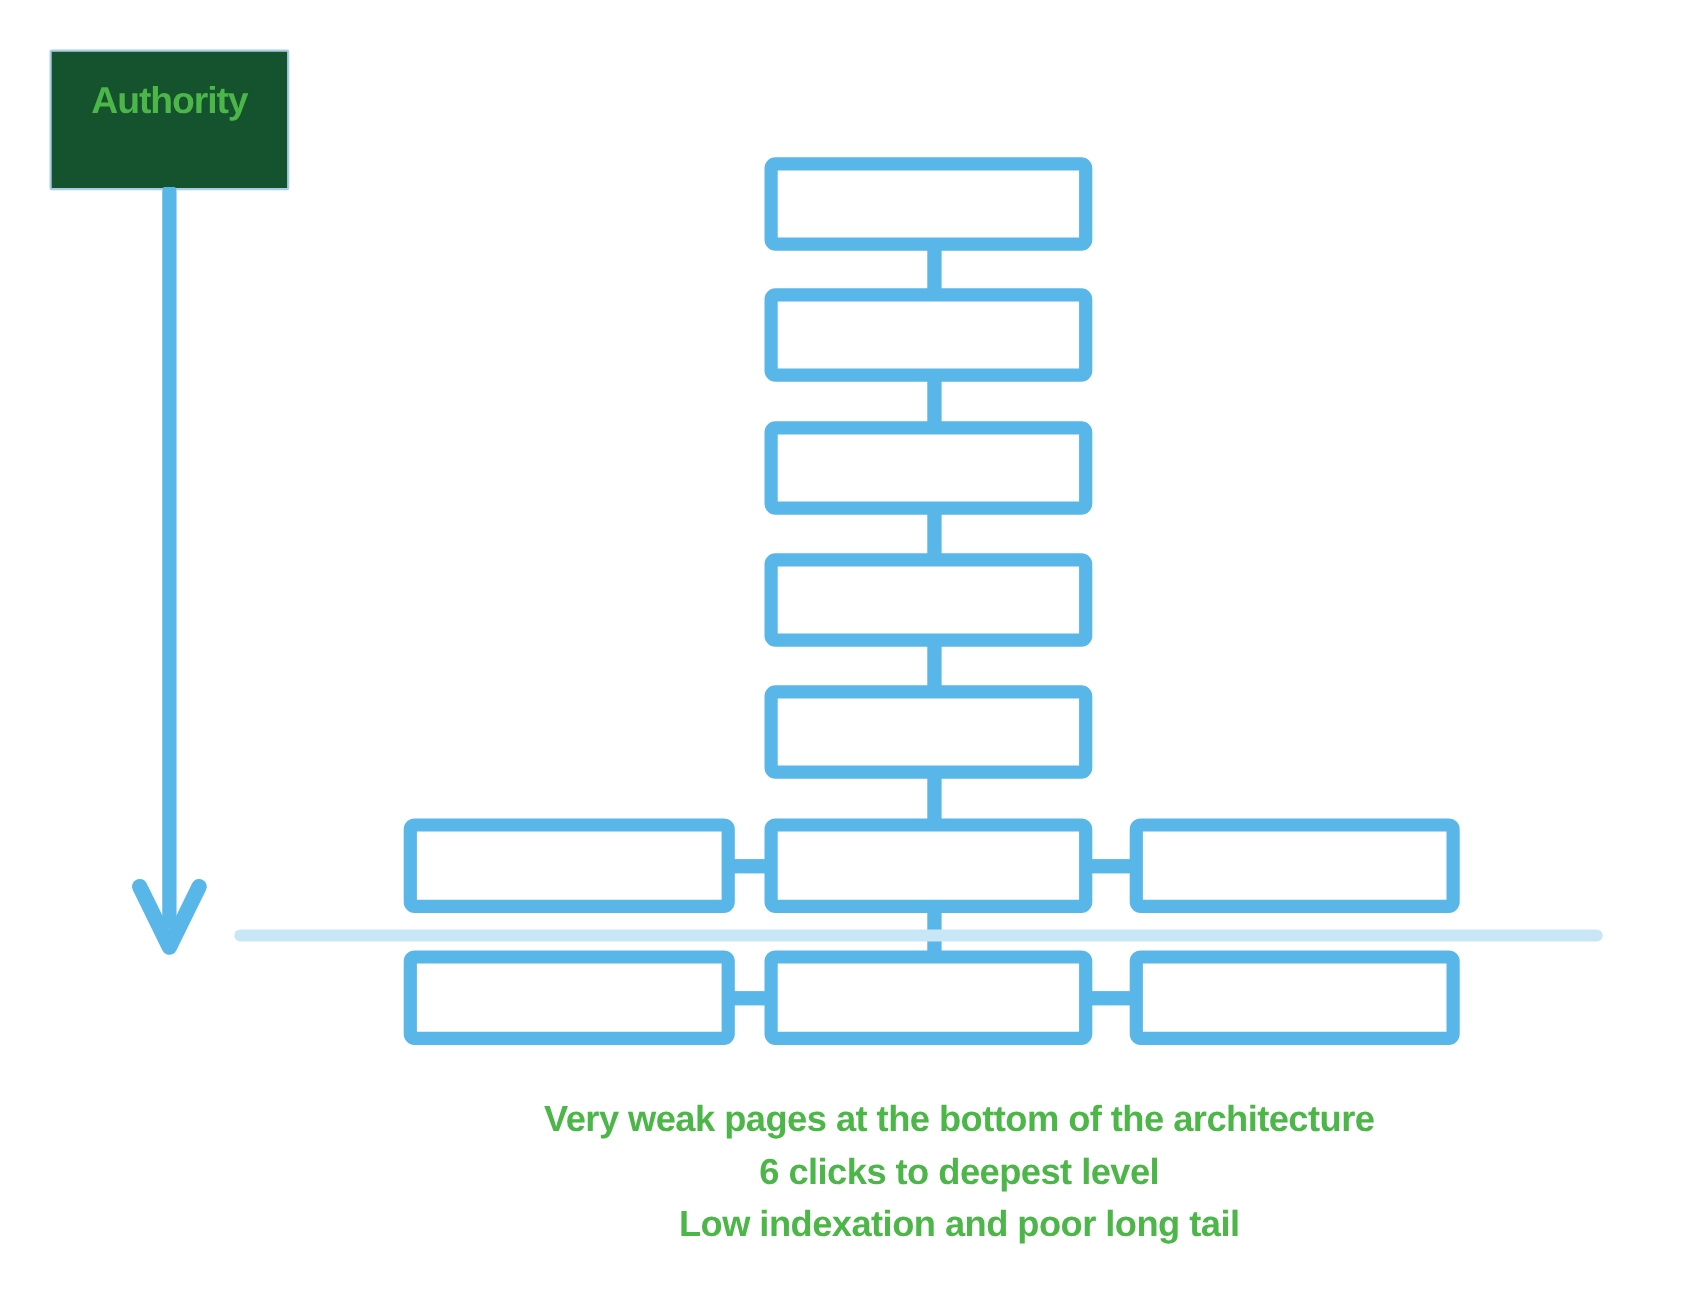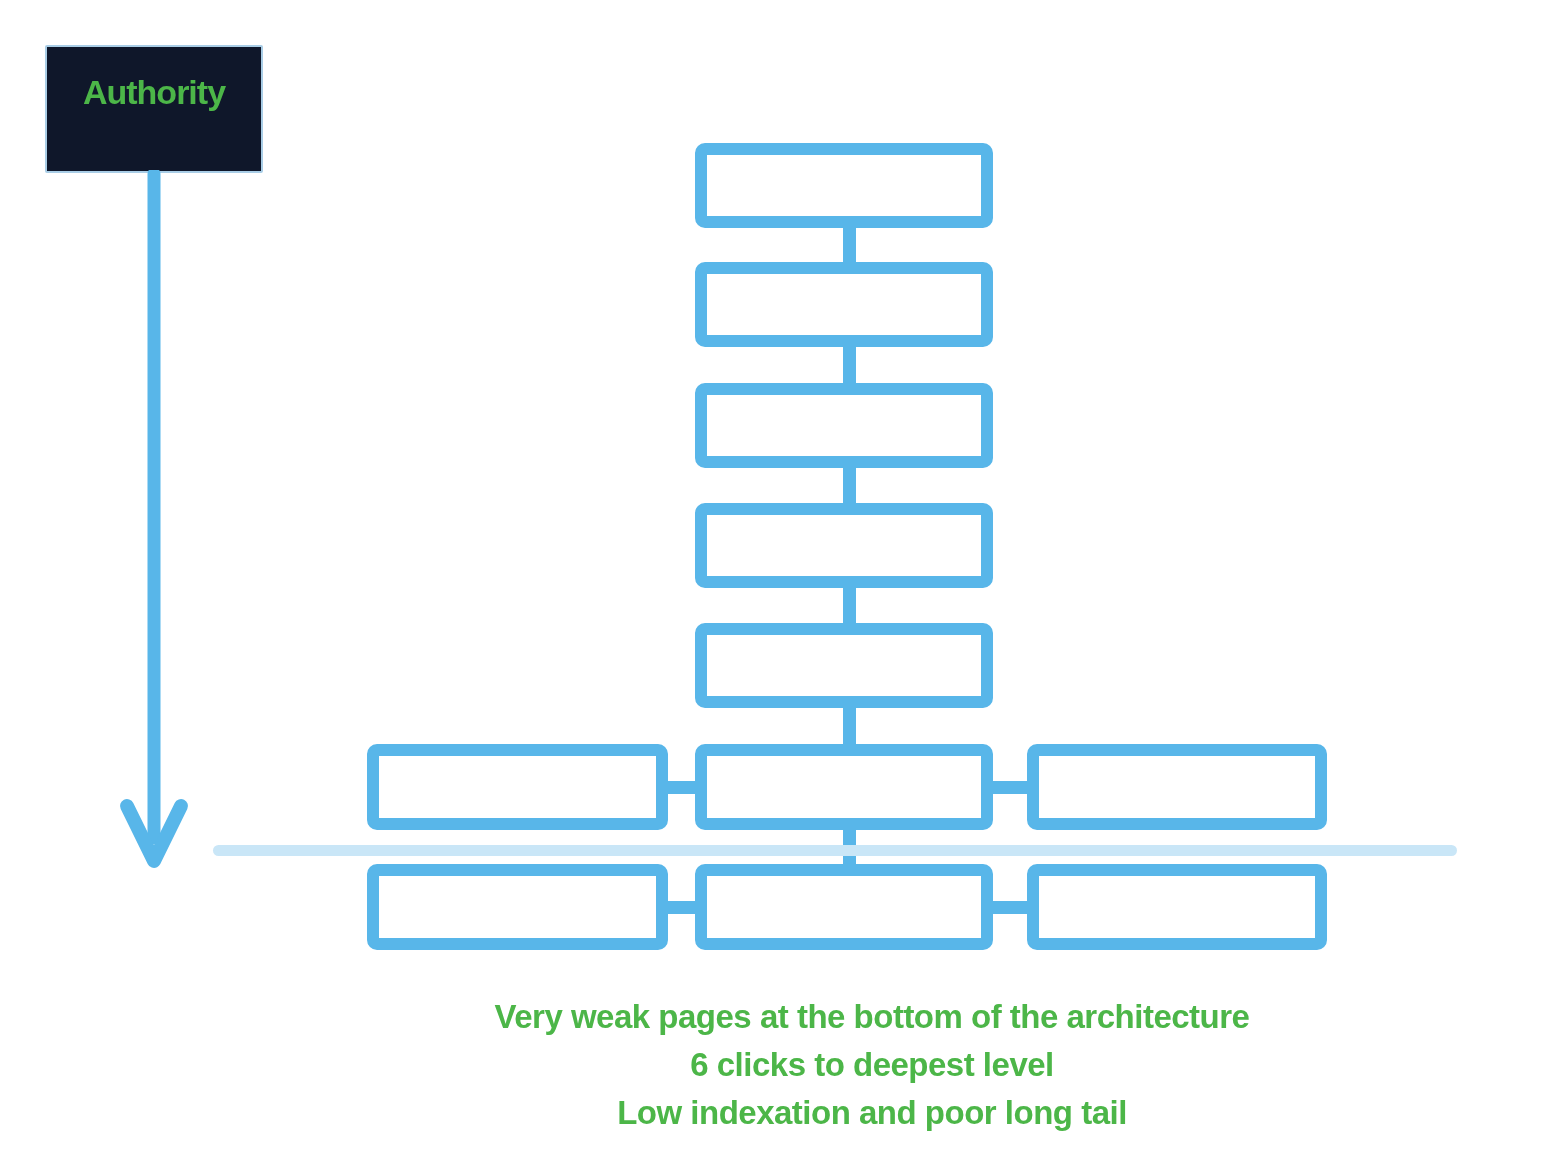--- a/index.html
+++ b/index.html
@@ -12,21 +12,21 @@
   html,body{margin:0;padding:0;background:var(--background);}
   .canvas{
     position:relative;width:1546px;height:1172px;background:var(--background);
     overflow:hidden;font-family:"Liberation Sans",sans-serif;
   }
   
   .authority{
     position:absolute;left:45px;top:45px;width:218px;height:128px;
     border:2px solid var(--authority-box-border);border-radius:2px;
     box-sizing:border-box;display:flex;justify-content:center;align-items:flex-start;
-    padding-top:26px;background:#0f172a;
+    padding-top:26px;background:#14532d;
   }
   .authority span{
     color:var(--green-text);font-size:34px;font-weight:700;letter-spacing:-1px;
   }
   
   .arrow{position:absolute;left:100px;top:170px;color:var(--box-blue);}
   
   .node{
     position:absolute;box-sizing:border-box;background:#fff;
     border:12px solid var(--box-blue);border-radius:10px;z-index:2;

